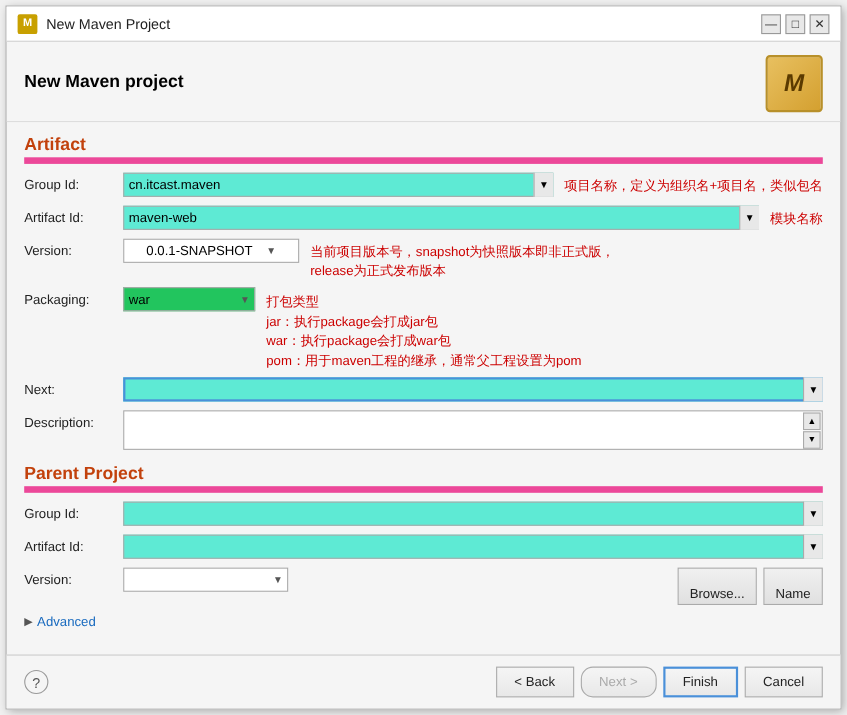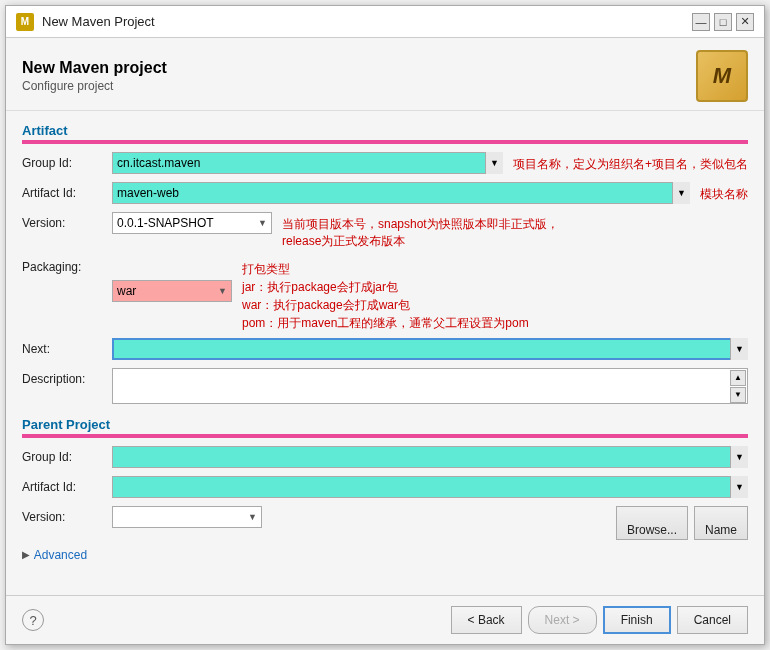--- a/index.html
+++ b/index.html
@@ -108,25 +108,25 @@
       font-weight: bold;
       color: #5a3a00;
       font-style: italic;
     }
     .main-content {
       flex: 1;
       padding: 12px 16px;
       overflow-y: auto;
     }
     .section-title {
-      font-size: 13px;
+      font-size: 16px;
       font-weight: bold;
-      color: #0369a1;
+      color: #c2410c;
       margin-bottom: 8px;
-      border-bottom: 4px solid #ec4899;
+      border-bottom: 6px solid #ec4899;
       padding-bottom: 2px;
     }
     .form-row {
       display: flex;
       align-items: flex-start;
       margin-bottom: 6px;
       min-height: 24px;
     }
     .form-label {
       width: 90px;
@@ -270,21 +270,20 @@
       <div class="title-btn">□</div>
       <div class="title-btn">✕</div>
     </div>
   </div>
 
   <div class="content-area">
 
     <div class="wizard-header">
       <div class="wizard-header-left">
         <div class="wizard-title">New Maven project</div>
-        <div class="wizard-subtitle">Configure project</div>
       </div>
       <div class="maven-logo">
         <span>M</span>
       </div>
     </div>
 
     <div class="main-content">
 
       <div class="section-title">Artifact</div>
 
@@ -301,33 +300,33 @@
         <span class="form-label">Artifact Id:</span>
         <div class="combo-wrapper">
           <input class="combo-input" value="maven-web" style="">
           <button class="combo-arrow-btn">▼</button>
         </div>
         <span class="annotation-red">模块名称</span>
       </div>
 
       <div class="form-row">
         <span class="form-label">Version:</span>
-        <div style="display:flex;align-items:center;width:160px;border:1px solid #aaa;background:white;height:22px;padding:2px 4px;font-size:12px;justify-content:space-between;flex-shrink:0;">
+        <div style="display:flex;align-items:center;width:160px;border:1px solid #aaa;background:white;height:22px;padding:2px 20px;font-size:12px;justify-content:space-between;flex-shrink:0;">
           <span>0.0.1-SNAPSHOT</span>
           <button style="border:none;background:transparent;cursor:pointer;font-size:9px;padding:0;color:#555;">▼</button>
         </div>
         <div class="annotation-red">
           <span>当前项目版本号，snapshot为快照版本即非正式版，</span><br>
           <span>release为正式发布版本</span>
         </div>
       </div>
 
       <div class="form-row">
         <span class="form-label">Packaging:</span>
-        <div style="display:flex;align-items:center;width:120px;border:1px solid #aaa;background:#fca5a5;height:22px;padding:2px 4px;font-size:12px;justify-content:space-between;flex-shrink:0;margin-top:24px;">
+        <div style="display:flex;align-items:center;width:120px;border:1px solid #aaa;background:#22c55e;height:22px;padding:2px 4px;font-size:12px;justify-content:space-between;flex-shrink:0;">
           <span>war</span>
           <button style="border:none;background:transparent;cursor:pointer;font-size:9px;padding:0;color:#555;">▼</button>
         </div>
         <div class="annotation-red" style="line-height:1.5;">
           <span>打包类型</span><br>
           <span>jar：执行package会打成jar包</span><br>
           <span>war：执行package会打成war包</span><br>
           <span>pom：用于maven工程的继承，通常父工程设置为pom</span>
         </div>
       </div>

